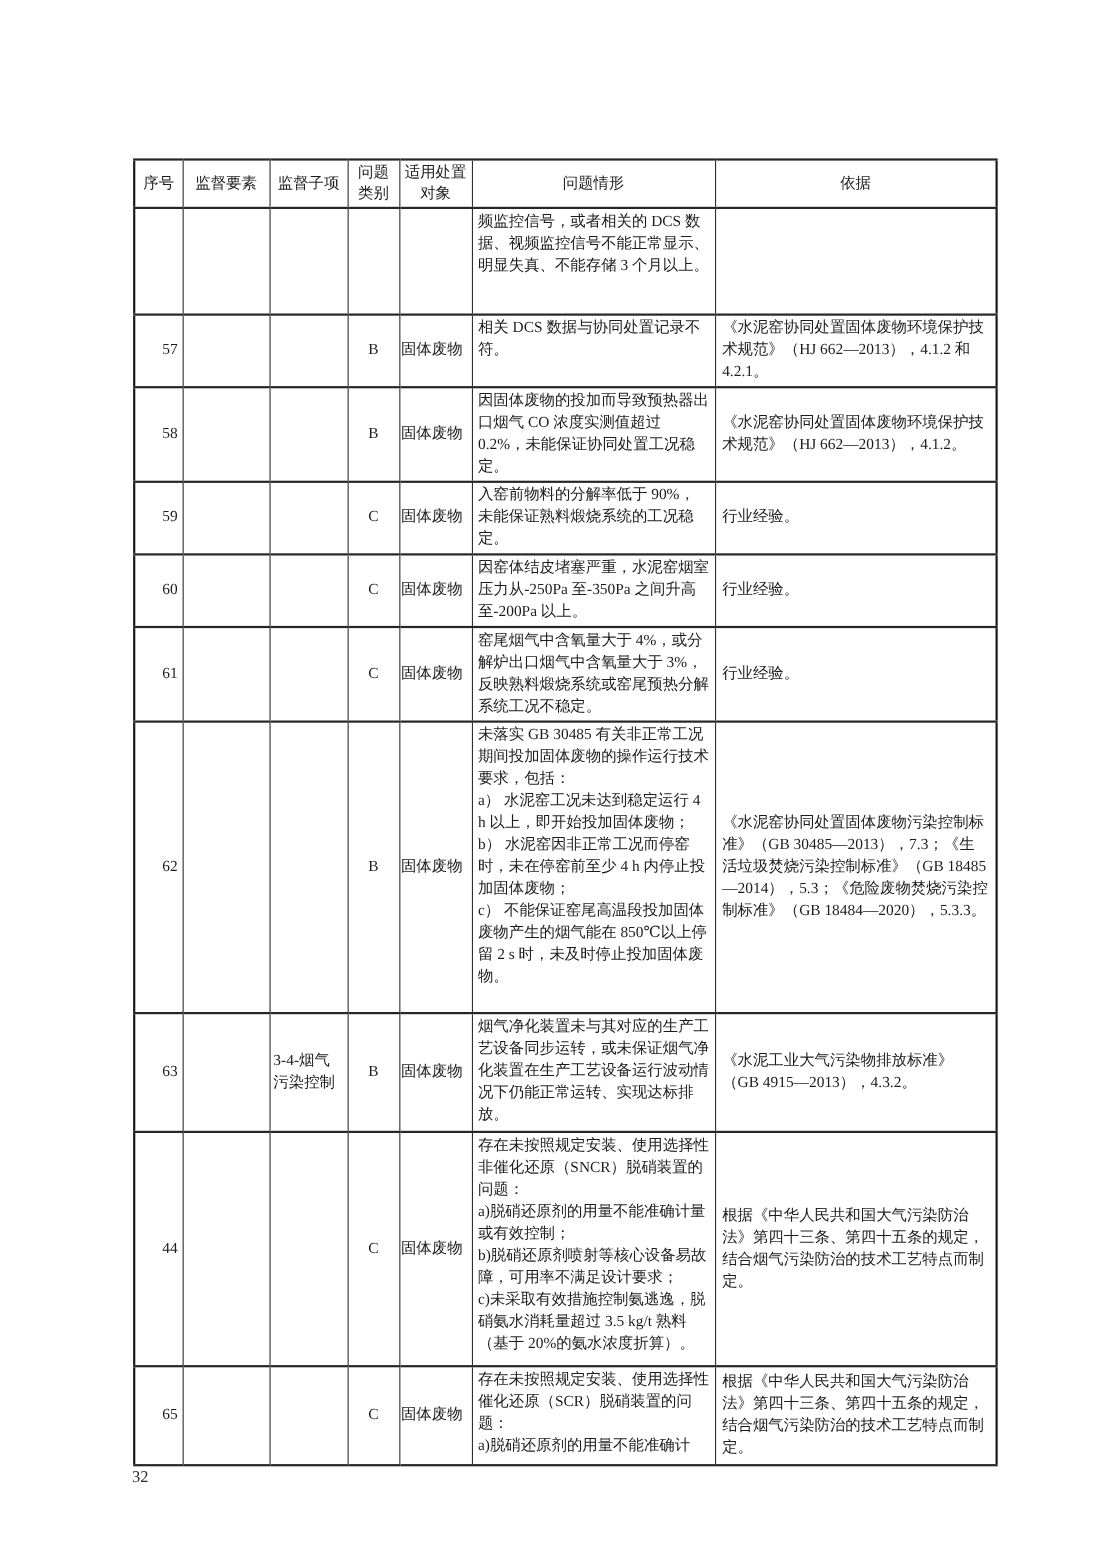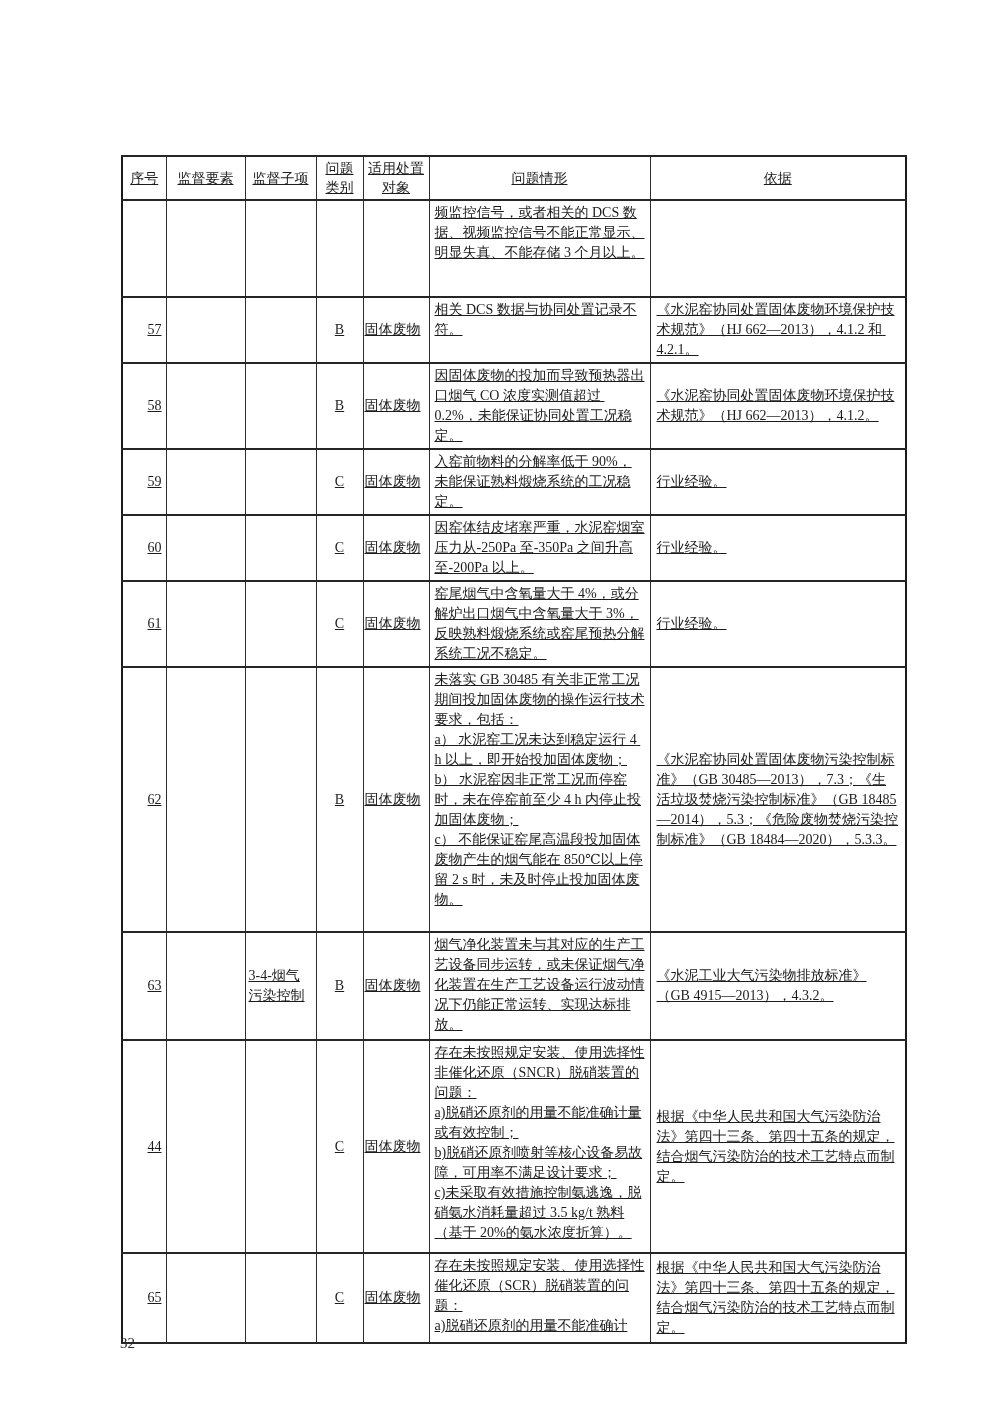--- a/index.html
+++ b/index.html
@@ -5,24 +5,23 @@
   * { box-sizing: border-box; }
   html, body { margin: 0; padding: 0; }
   body {
     width: 1000px; height: 1414px;
     background: #ffffff;
     font-family: "Liberation Serif", "DejaVu Serif", serif;
     color: #1c1c1c;
   }
   .sheet { position: relative; width: 1000px; height: 1414px; background: #fff; overflow: hidden; }
   table.doc-table {
-    position: absolute; left: 121px; top: 155px; width: 784px;
+    position: absolute; left: 121px; top: 144px; width: 784px;
     border-collapse: collapse; table-layout: fixed;
     border: 2px solid #1a1a1a;
-    text-decoration: underline;
   }
   .doc-table th, .doc-table td {
     border: 1px solid #2e2e2e;
     border-top: 2px solid #262626;
     border-bottom: 2px solid #262626;
     font-size: 14px;
     line-height: 20px;
     font-weight: normal;
     padding: 2px 4px;
     overflow: hidden;

